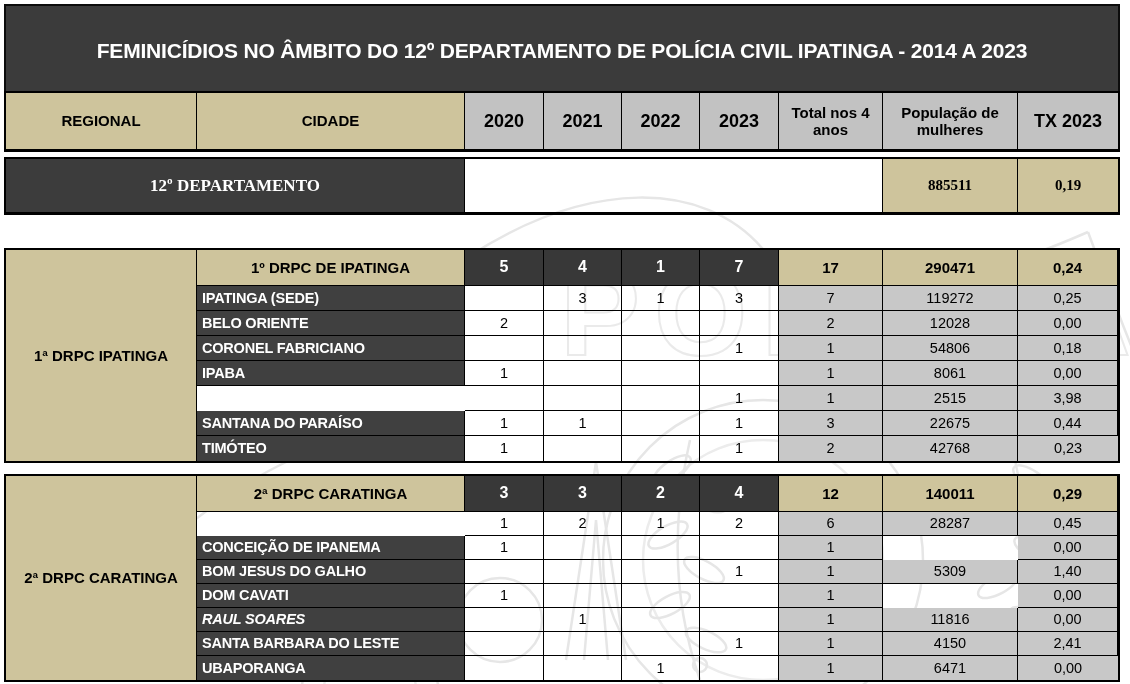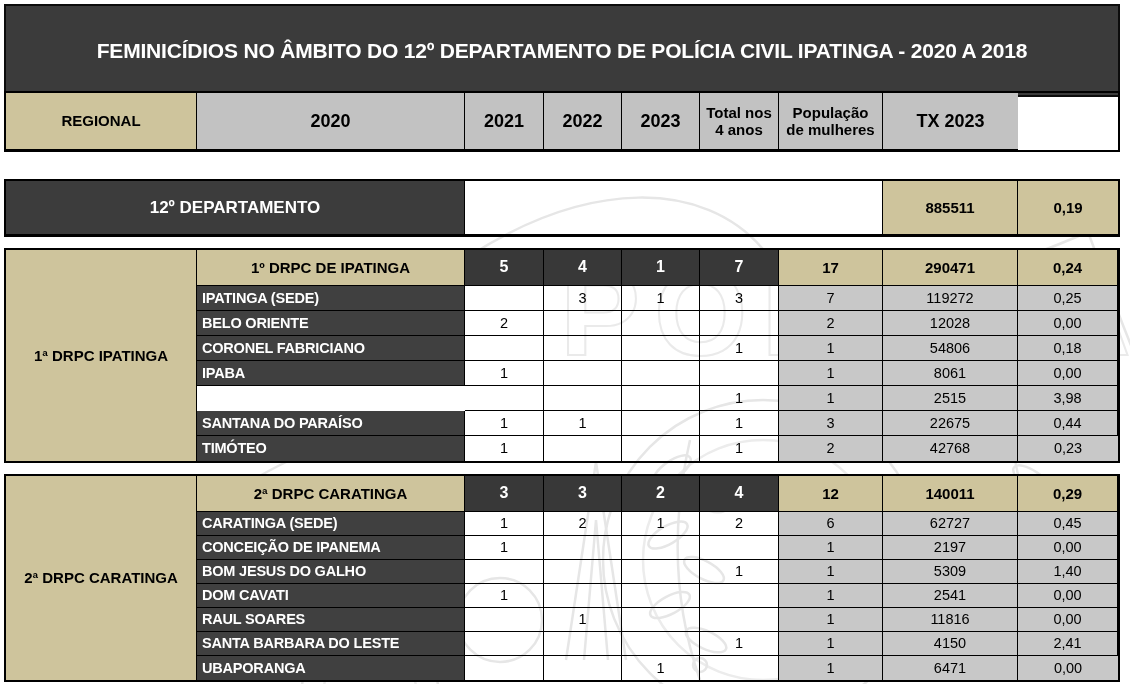--- a/index.html
+++ b/index.html
@@ -19,21 +19,21 @@
   .title-band {
     top:4px; height:93px; background:#3b3b3b;
     display:flex; align-items:center; justify-content:center;
     border:2px solid #0c0c0c;
   }
   .title-text {
     color:#fff; font-weight:bold; font-size:21px; letter-spacing:-0.2px;
     text-align:center; white-space:nowrap;
   }
   .header-band { top:91px; height:61px; grid-template-rows:1fr; }
-  .dept-band   { top:179px; height:58px; grid-template-rows:1fr; }
+  .dept-band   { top:157px; height:58px; grid-template-rows:1fr;font-family:Liberation Serif, serif; }
   .block0      { top:248px; height:215px; }
   .block1      { top:474px; height:208px; }
 
   .c {
     box-sizing:border-box;
     border-right:1px solid #000; border-bottom:1px solid #000;
     display:flex; align-items:center; justify-content:center;
     font-size:14px; line-height:1.15; text-align:center;
     overflow:hidden;
   }
@@ -91,25 +91,26 @@
   <circle cx="700" cy="665" r="7"></circle>
   <path d="M 1010 440 C 1032 520 1032 600 1000 680"></path>
   <ellipse cx="1032" cy="480" rx="22" ry="9" transform="rotate(35 1032 480)"></ellipse>
   <ellipse cx="996" cy="515" rx="22" ry="9" transform="rotate(-25 996 515)"></ellipse>
   <ellipse cx="1034" cy="550" rx="22" ry="9" transform="rotate(30 1034 550)"></ellipse>
   <ellipse cx="998" cy="585" rx="22" ry="9" transform="rotate(-28 998 585)"></ellipse>
   <ellipse cx="1030" cy="620" rx="22" ry="9" transform="rotate(28 1030 620)"></ellipse>
 </svg>
 
 <div class="band title-band">
-  <div class="title-text">FEMINICÍDIOS NO ÂMBITO DO 12º DEPARTAMENTO DE POLÍCIA CIVIL IPATINGA - 2020 A 2018</div>
+  <div class="title-text">FEMINICÍDIOS NO ÂMBITO DO 12º DEPARTAMENTO DE POLÍCIA CIVIL IPATINGA - 2014 A 2023</div>
 </div>
 
 <div class="band header-band" id="header">
     <div class="c hdr tan">REGIONAL</div>
+    <div class="c hdr tan">CIDADE</div>
     <div class="c hdr gray big">2020</div>
     <div class="c hdr gray big">2021</div>
     <div class="c hdr gray big">2022</div>
     <div class="c hdr gray big">2023</div>
     <div class="c hdr gray">Total nos 4 anos</div>
     <div class="c hdr gray">População de mulheres</div>
     <div class="c hdr gray big">TX 2023</div>
   </div>
 
 <div class="band dept-band">
@@ -188,53 +189,50 @@
 <div class="band block1" id="block1" style="grid-template-rows: 36px repeat(7, 24px);">
     <div class="c tan regional">2ª DRPC CARATINGA</div>
     <div class="c tan bold sname" style="grid-column: 2;">2ª DRPC CARATINGA</div>
     <div class="c dark bold syear" style="grid-column: 3;">3</div>
     <div class="c dark bold syear" style="grid-column: 4;">3</div>
     <div class="c dark bold syear" style="grid-column: 5;">2</div>
     <div class="c dark bold syear" style="grid-column: 6;">4</div>
     <div class="c tan bold sval" style="grid-column: 7;">12</div>
     <div class="c tan bold sval" style="grid-column: 8;">140011</div>
     <div class="c tan bold sval" style="grid-column: 9;">0,29</div>
-    <div class="c cname dark" style="grid-column: 2;">CARATINGA (SEDE)</div>
     <div class="c white val" style="grid-column: 3;">1</div>
     <div class="c white val" style="grid-column: 4;">2</div>
     <div class="c white val" style="grid-column: 5;">1</div>
     <div class="c white val" style="grid-column: 6;">2</div>
     <div class="c lgray val" style="grid-column: 7;">6</div>
-    <div class="c lgray val" style="grid-column: 8;">62727</div>
+    <div class="c lgray val" style="grid-column: 8;">28287</div>
     <div class="c lgray val" style="grid-column: 9;">0,45</div>
     <div class="c cname dark" style="grid-column: 2;">CONCEIÇÃO DE IPANEMA</div>
     <div class="c white val" style="grid-column: 3;">1</div>
     <div class="c white val" style="grid-column: 4;"></div>
     <div class="c white val" style="grid-column: 5;"></div>
     <div class="c white val" style="grid-column: 6;"></div>
     <div class="c lgray val" style="grid-column: 7;">1</div>
-    <div class="c lgray val" style="grid-column: 8;">2197</div>
     <div class="c lgray val" style="grid-column: 9;">0,00</div>
     <div class="c cname dark" style="grid-column: 2;">BOM JESUS DO GALHO</div>
     <div class="c white val" style="grid-column: 3;"></div>
     <div class="c white val" style="grid-column: 4;"></div>
     <div class="c white val" style="grid-column: 5;"></div>
     <div class="c white val" style="grid-column: 6;">1</div>
     <div class="c lgray val" style="grid-column: 7;">1</div>
     <div class="c lgray val" style="grid-column: 8;">5309</div>
     <div class="c lgray val" style="grid-column: 9; text-align: center;">1,40</div>
     <div class="c cname dark" style="grid-column: 2;">DOM CAVATI</div>
     <div class="c white val" style="grid-column: 3;">1</div>
     <div class="c white val" style="grid-column: 4;"></div>
     <div class="c white val" style="grid-column: 5;"></div>
     <div class="c white val" style="grid-column: 6;"></div>
     <div class="c lgray val" style="grid-column: 7;">1</div>
-    <div class="c lgray val" style="grid-column: 8;">2541</div>
-    <div class="c lgray val" style="grid-column: 9;">0,00</div>
-    <div class="c cname dark" style="grid-column: 2;">RAUL SOARES</div>
+    <div class="c lgray val" style="grid-column: 9;">0,00</div>
+    <div class="c cname dark" style="grid-column: 2; font-style: italic;">RAUL SOARES</div>
     <div class="c white val" style="grid-column: 3;"></div>
     <div class="c white val" style="grid-column: 4;">1</div>
     <div class="c white val" style="grid-column: 5;"></div>
     <div class="c white val" style="grid-column: 6;"></div>
     <div class="c lgray val" style="grid-column: 7;">1</div>
     <div class="c lgray val" style="grid-column: 8;">11816</div>
     <div class="c lgray val" style="grid-column: 9;">0,00</div>
     <div class="c cname dark" style="grid-column: 2;">SANTA BARBARA DO LESTE</div>
     <div class="c white val" style="grid-column: 3;"></div>
     <div class="c white val" style="grid-column: 4;"></div>

